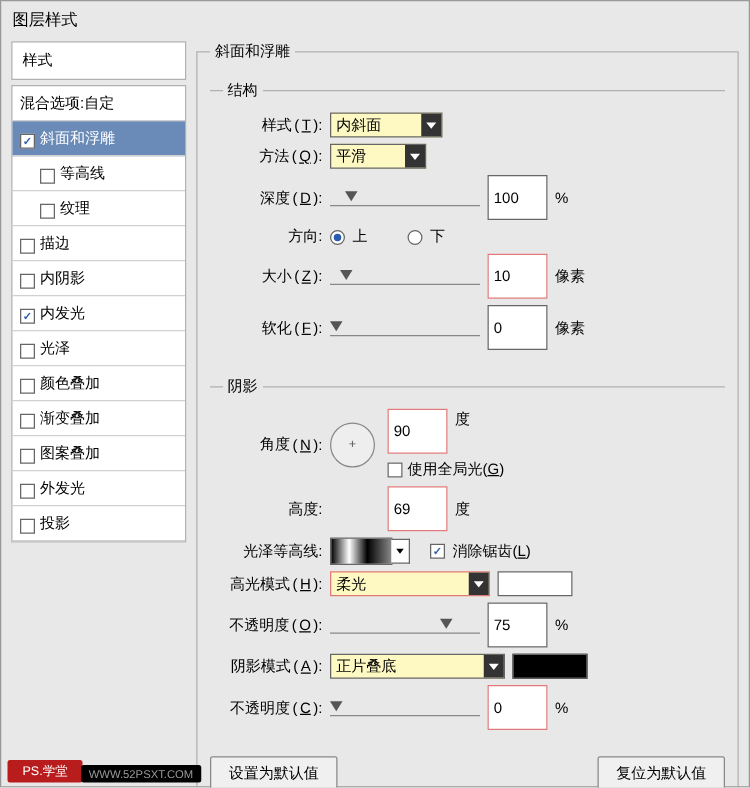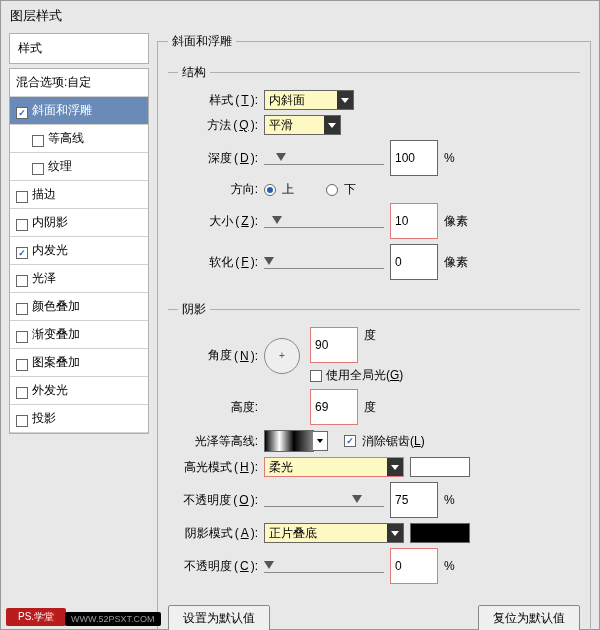--- a/index.html
+++ b/index.html
@@ -184,21 +184,21 @@
             <span class="lbl">光泽等高线:</span>
             <div class="gloss">
                 <span class="arrow"></span>
               </div>
             <span style="width:18px"></span>
             <span class="chk">✓</span>
             <span><span>消除锯齿</span>(<span class="u">L</span>)</span>
           </div>
           <div class="row">
             <span class="lbl"><span>高光模式</span>(<span class="u">H</span>):</span>
-            <div class="select hl" style="width:140px">
+            <div class="select hl" style="width:128px">
                 <span>柔光</span>
                 <span class="arrow"></span>
               </div>
             <div class="swatch"></div>
           </div>
           <div class="row">
             <span class="lbl"><span>不透明度</span>(<span class="u">O</span>):</span>
             <div class="slider">
                 <div class="thumb" style="left:88px"></div>
               </div>

